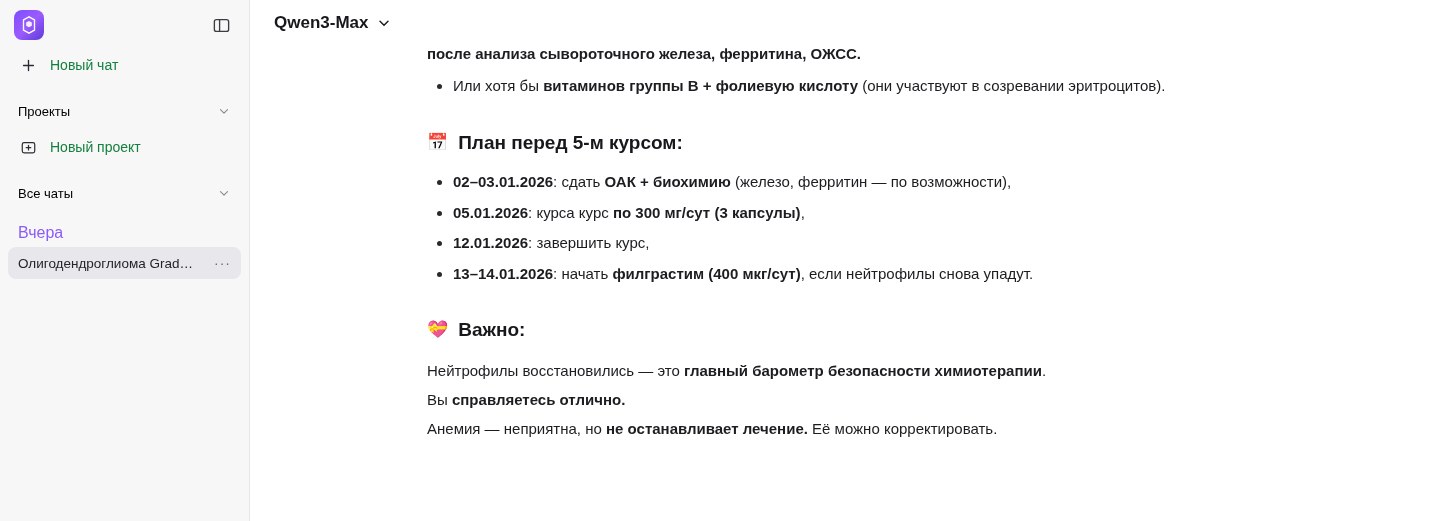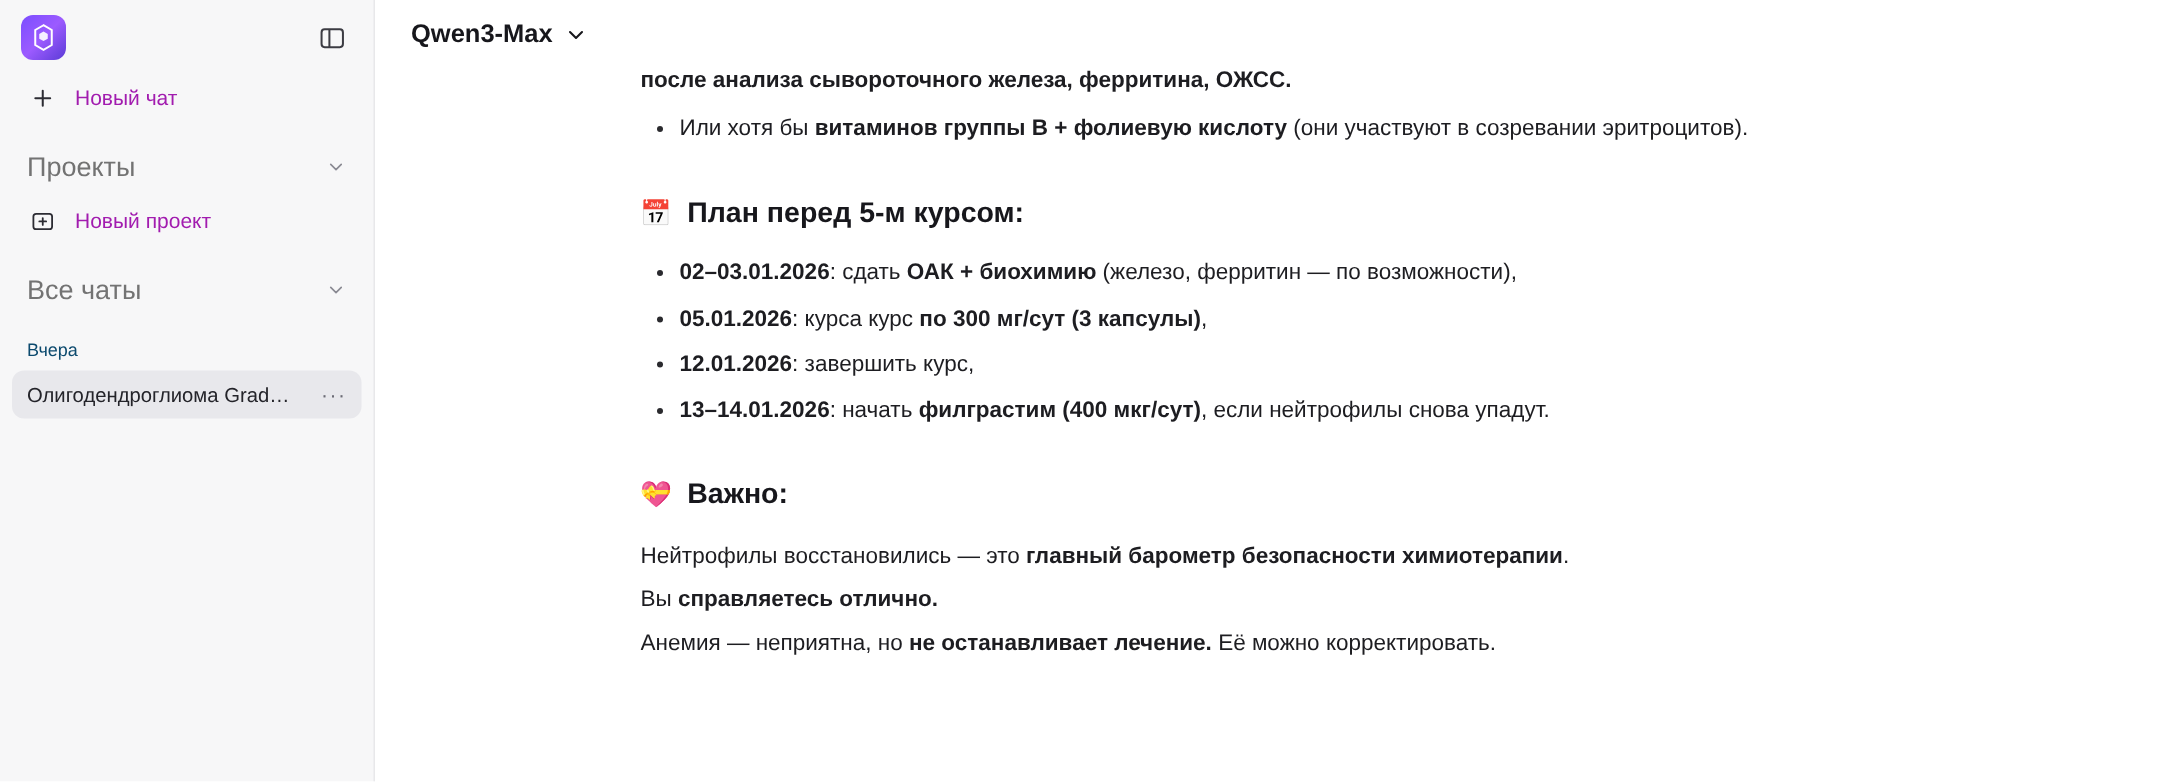--- a/index.html
+++ b/index.html
@@ -52,44 +52,44 @@
 
   .nav-item {
     display: flex;
     align-items: center;
     gap: 12px;
     height: 36px;
     margin: 1px 8px;
     padding: 0 10px;
     border-radius: 8px;
     font-size: 14px;
-    color: #a21caf;
+    color: #15803d;
     cursor: pointer;
   }
   .nav-item .ic { width: 20px; display: flex; align-items: center; justify-content: center; color: #3c3c43; }
 
   .section-head {
     display: flex;
     align-items: center;
     justify-content: space-between;
     height: 34px;
     margin: 10px 8px 0 8px;
     padding: 0 10px;
     border-radius: 8px;
     cursor: pointer;
   }
   .section-head .title {
-    font-size: 18px;
-    color: #737373;
+    font-size: 13px;
+    color: #000000;
   }
   .chev { color: #8a8a93; display: flex; align-items: center; }
 
   .group-label {
-    font-size: 12px;
-    color: #0c4a6e;
+    font-size: 16px;
+    color: #8b5cf6;
     padding: 0 18px;
     margin-top: 14px;
     margin-bottom: 4px;
     height: 18px;
     display: flex;
     align-items: center;
   }
 
   .chat-item {
     display: flex;

